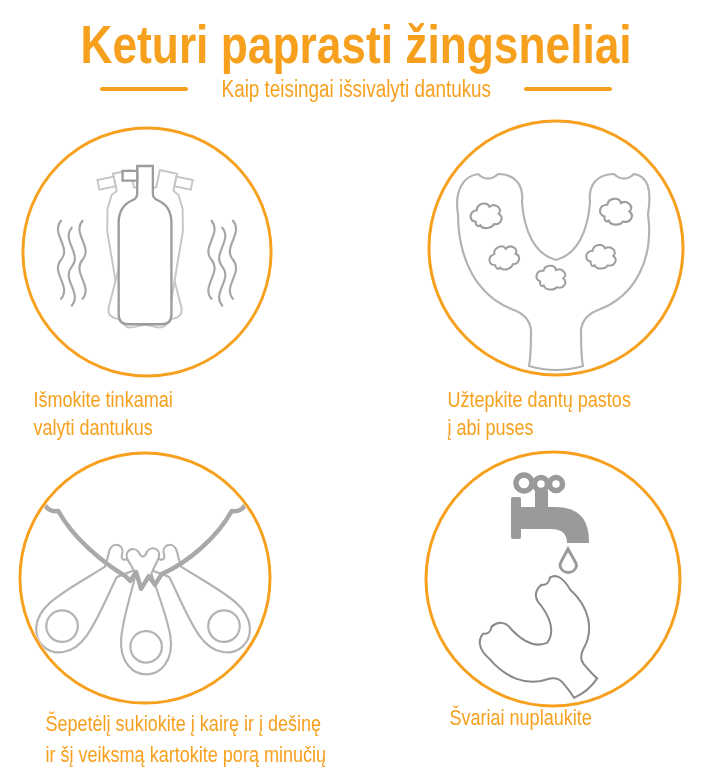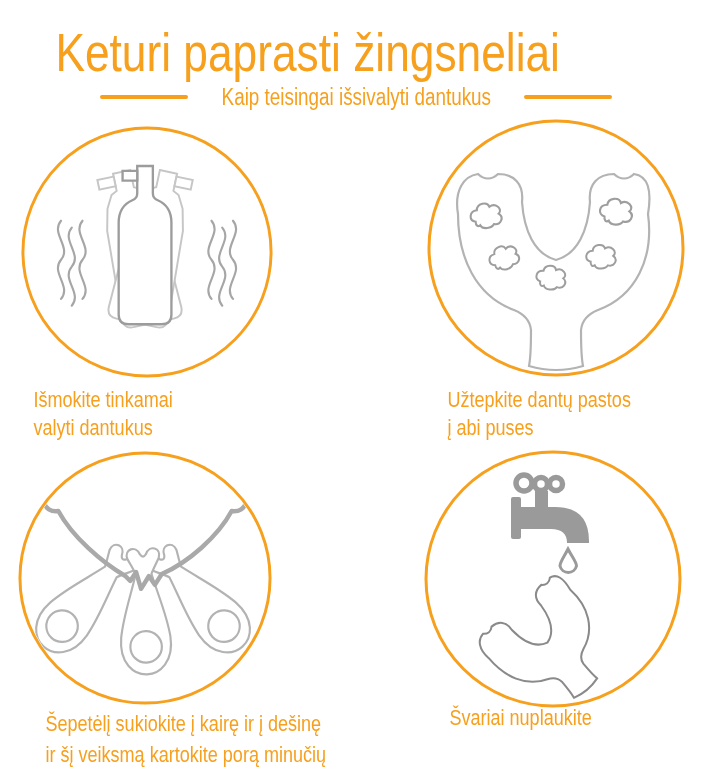--- a/index.html
+++ b/index.html
@@ -15,24 +15,25 @@
   *{margin:0;padding:0;box-sizing:border-box;}
   html,body{background:#fff;}
   .canvas{
     position:relative;
     width:712px;height:771px;
     background:var(--bg);
     overflow:hidden;
     font-family:"Liberation Sans","DejaVu Sans",sans-serif;
   }
   .title{
-    margin-top:24px;
+    margin-top:16px;
+    text-align:center;
     font-size:54px;
     line-height:56px;
-    font-weight:400;
+    font-weight:700;
     color:var(--accent);
   }
   .cond{
     display:inline-block;
     transform:scaleX(0.82);
     transform-origin:50% 50%;
     white-space:nowrap;
   }
   .subtitle-row{
     margin-top:3px;

